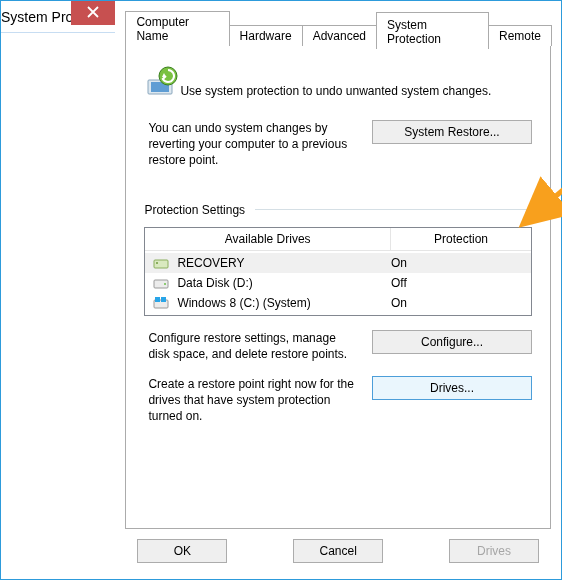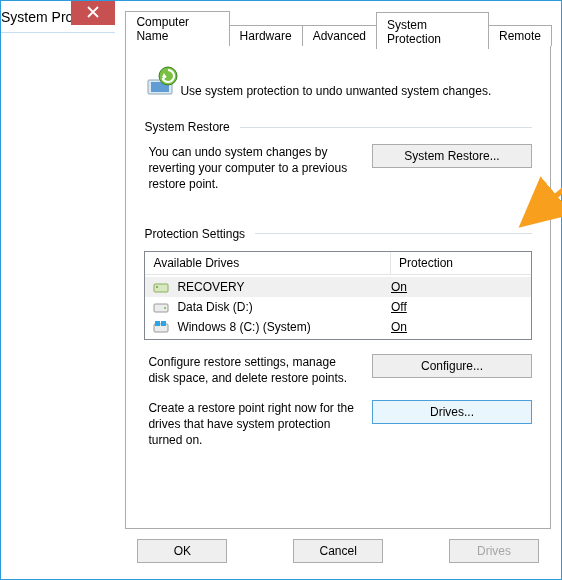--- a/index.html
+++ b/index.html
@@ -150,40 +150,41 @@
   }
   .drives-header {
     display: flex;
     background: #fff;
     border-bottom: 1px solid #E5E5E5;
   }
   .dh-col {
     padding: 4px 8px;
     font-size: 12px;
     border-right: 1px solid #E5E5E5;
+    text-align: center;
   }
   .dh-drive { flex: 1; }
   .dh-prot { width: 140px; border-right: none; }
   .drives-body { padding: 2px 0; }
   .drive-row {
     display: flex;
     align-items: center;
     padding: 2px 8px;
     gap: 8px;
   }
   .drive-row.selected { background: #F0F0F0; }
   .di-icon {
     width: 16px;
     height: 16px;
     display: inline-flex;
     align-items: center;
     justify-content: center;
   }
   .di-name { flex: 1; }
-  .di-prot { width: 132px; text-decoration: underline; }
+  .di-prot { width: 132px; }
   .action-row {
     display: flex;
     align-items: flex-start;
     gap: 14px;
     margin-top: 14px;
     padding-left: 4px;
   }
   .action-text {
     flex: 1;
     line-height: 1.35;
@@ -243,24 +244,20 @@
             <rect x="7" y="20" width="18" height="10" fill="#5F9DD4"></rect>
             <circle cx="24" cy="14" r="9" fill="#7AC142" stroke="#3A7F1F"></circle>
             <path d="M24 8 A6 6 0 1 1 18.8 17 L22 14" fill="none" stroke="#fff" stroke-width="2"></path>
             <polygon points="22,15 18,15 20,11" fill="#fff"></polygon>
           </svg>
         </div>
         <div>Use system protection to undo unwanted system changes.</div>
       </div>
 
       <div class="groupbox">
-        <div class="group-head">
-          <span class="group-title">System Restore</span>
-          <div class="group-line"></div>
-        </div>
         <div class="restore-row">
           <div class="restore-text">You can undo system changes by reverting your computer to a previous restore point.</div>
           <button class="btn">System Restore...</button>
         </div>
       </div>
 
       <div class="groupbox">
         <div class="group-head">
           <span class="group-title">Protection Settings</span>
           <div class="group-line"></div>

